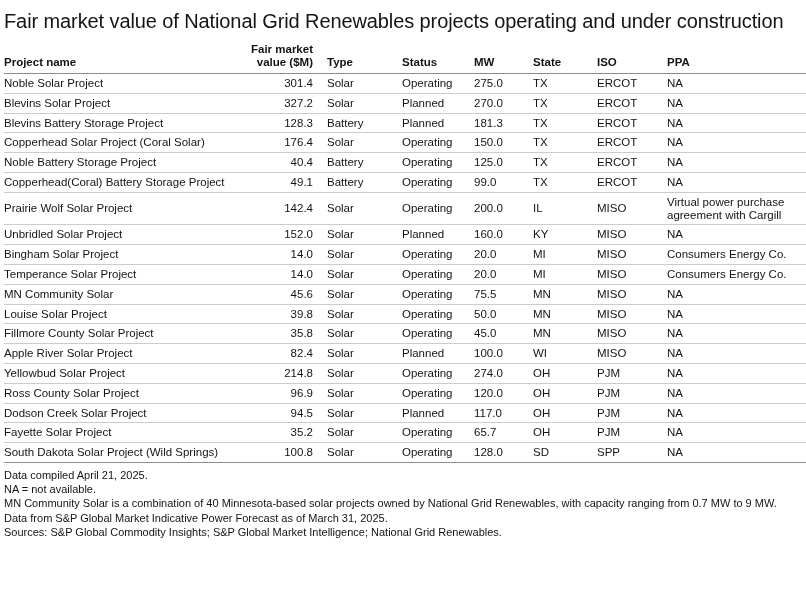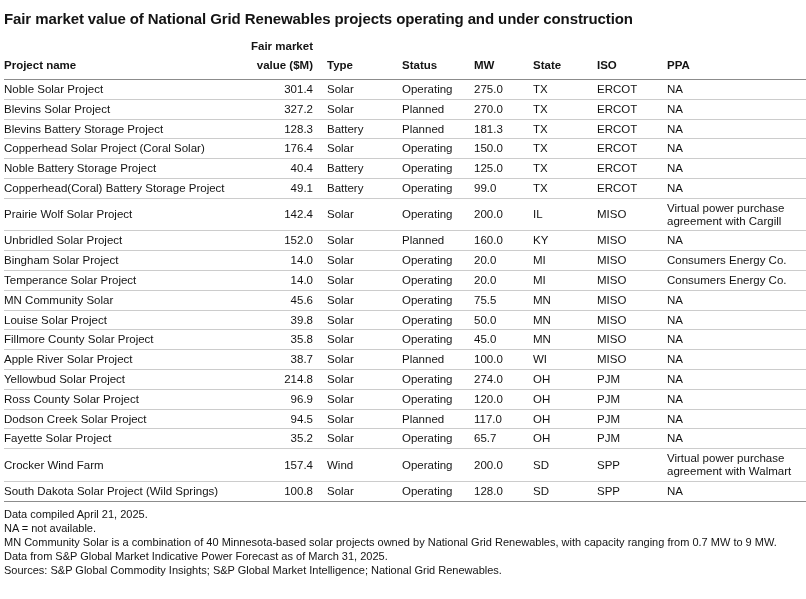--- a/index.html
+++ b/index.html
@@ -6,36 +6,36 @@
   html, body { margin: 0; padding: 0; }
   body {
     width: 806px; height: 599px;
     background: #ffffff;
     color: #141414;
     font-family: "Liberation Sans", "DejaVu Sans", sans-serif;
     overflow: hidden;
   }
   .page { padding: 8px 4px 0 4px; }
   .title {
-    font-size: 15px;
-    font-weight: 700;
+    font-size: 20px;
+    font-weight: 400;
     letter-spacing: -0.1px;
     margin: 2px 0 10px 0;
   }
   table {
     border-collapse: collapse;
     table-layout: fixed;
     width: 802px;
   }
   th {
     font-size: 11.5px;
     font-weight: 700;
     text-align: left;
     vertical-align: bottom;
-    line-height: 19px;
+    line-height: 13px;
     padding: 0 0 4px 0;
     border-bottom: 1px solid #8c8c8c;
   }
   td {
     font-size: 11.5px;
     text-align: left;
     vertical-align: middle;
     line-height: 12.8px;
     padding: 3px 0;
     border-bottom: 1px solid #cccccc;
@@ -200,21 +200,21 @@
           <td class="col-fmv">35.8</td>
           <td class="col-type">Solar</td>
           <td class="col-status">Operating</td>
           <td class="col-mw">45.0</td>
           <td class="col-state">MN</td>
           <td class="col-iso">MISO</td>
           <td class="col-ppa">NA</td>
         </tr>
         <tr>
           <td class="col-project">Apple River Solar Project</td>
-          <td class="col-fmv">38.7</td>
+          <td class="col-fmv">82.4</td>
           <td class="col-type">Solar</td>
           <td class="col-status">Planned</td>
           <td class="col-mw">100.0</td>
           <td class="col-state">WI</td>
           <td class="col-iso">MISO</td>
           <td class="col-ppa">NA</td>
         </tr>
         <tr>
           <td class="col-project">Yellowbud Solar Project</td>
           <td class="col-fmv">214.8</td>
@@ -247,30 +247,20 @@
         </tr>
         <tr>
           <td class="col-project">Fayette Solar Project</td>
           <td class="col-fmv">35.2</td>
           <td class="col-type">Solar</td>
           <td class="col-status">Operating</td>
           <td class="col-mw">65.7</td>
           <td class="col-state">OH</td>
           <td class="col-iso">PJM</td>
           <td class="col-ppa">NA</td>
-        </tr>
-        <tr>
-          <td class="col-project">Crocker Wind Farm</td>
-          <td class="col-fmv">157.4</td>
-          <td class="col-type">Wind</td>
-          <td class="col-status">Operating</td>
-          <td class="col-mw">200.0</td>
-          <td class="col-state">SD</td>
-          <td class="col-iso">SPP</td>
-          <td class="col-ppa">Virtual power purchase agreement with Walmart</td>
         </tr>
         <tr>
           <td class="col-project">South Dakota Solar Project (Wild Springs)</td>
           <td class="col-fmv">100.8</td>
           <td class="col-type">Solar</td>
           <td class="col-status">Operating</td>
           <td class="col-mw">128.0</td>
           <td class="col-state">SD</td>
           <td class="col-iso">SPP</td>
           <td class="col-ppa">NA</td>

